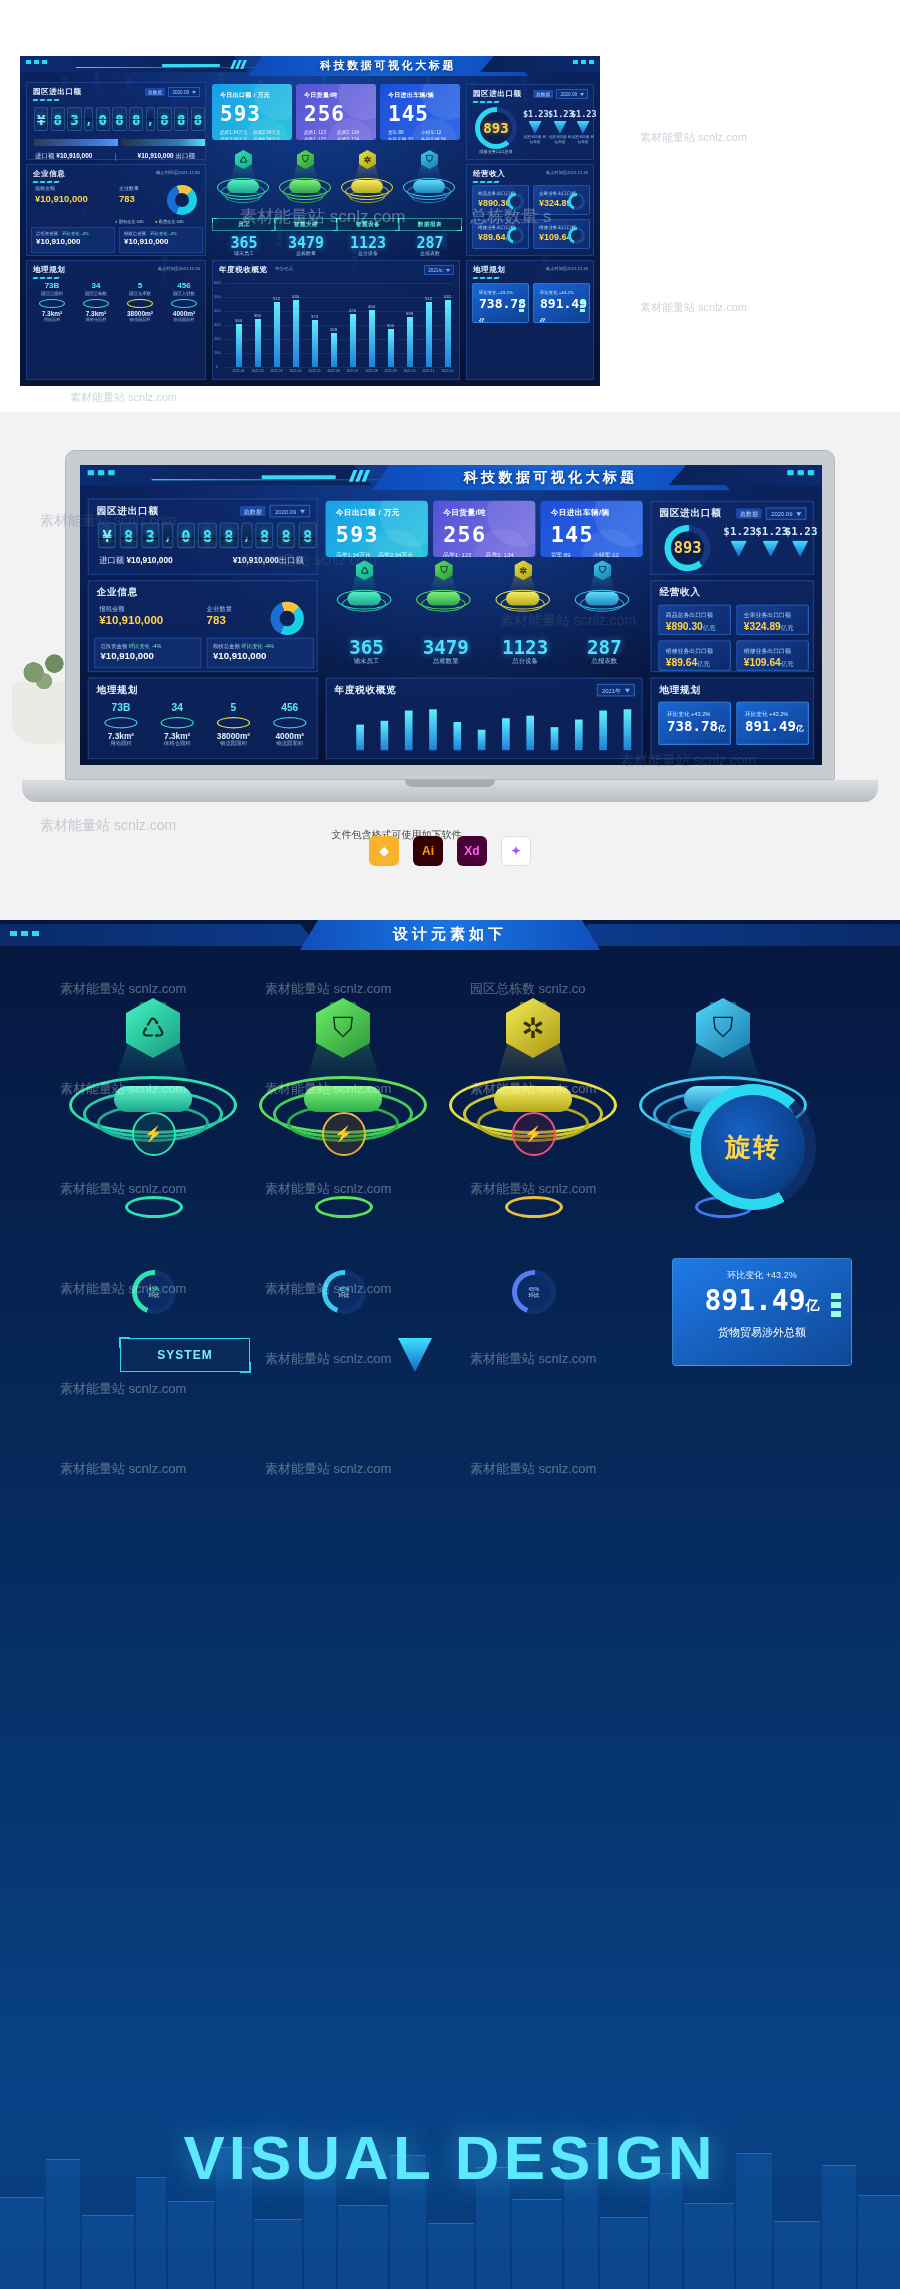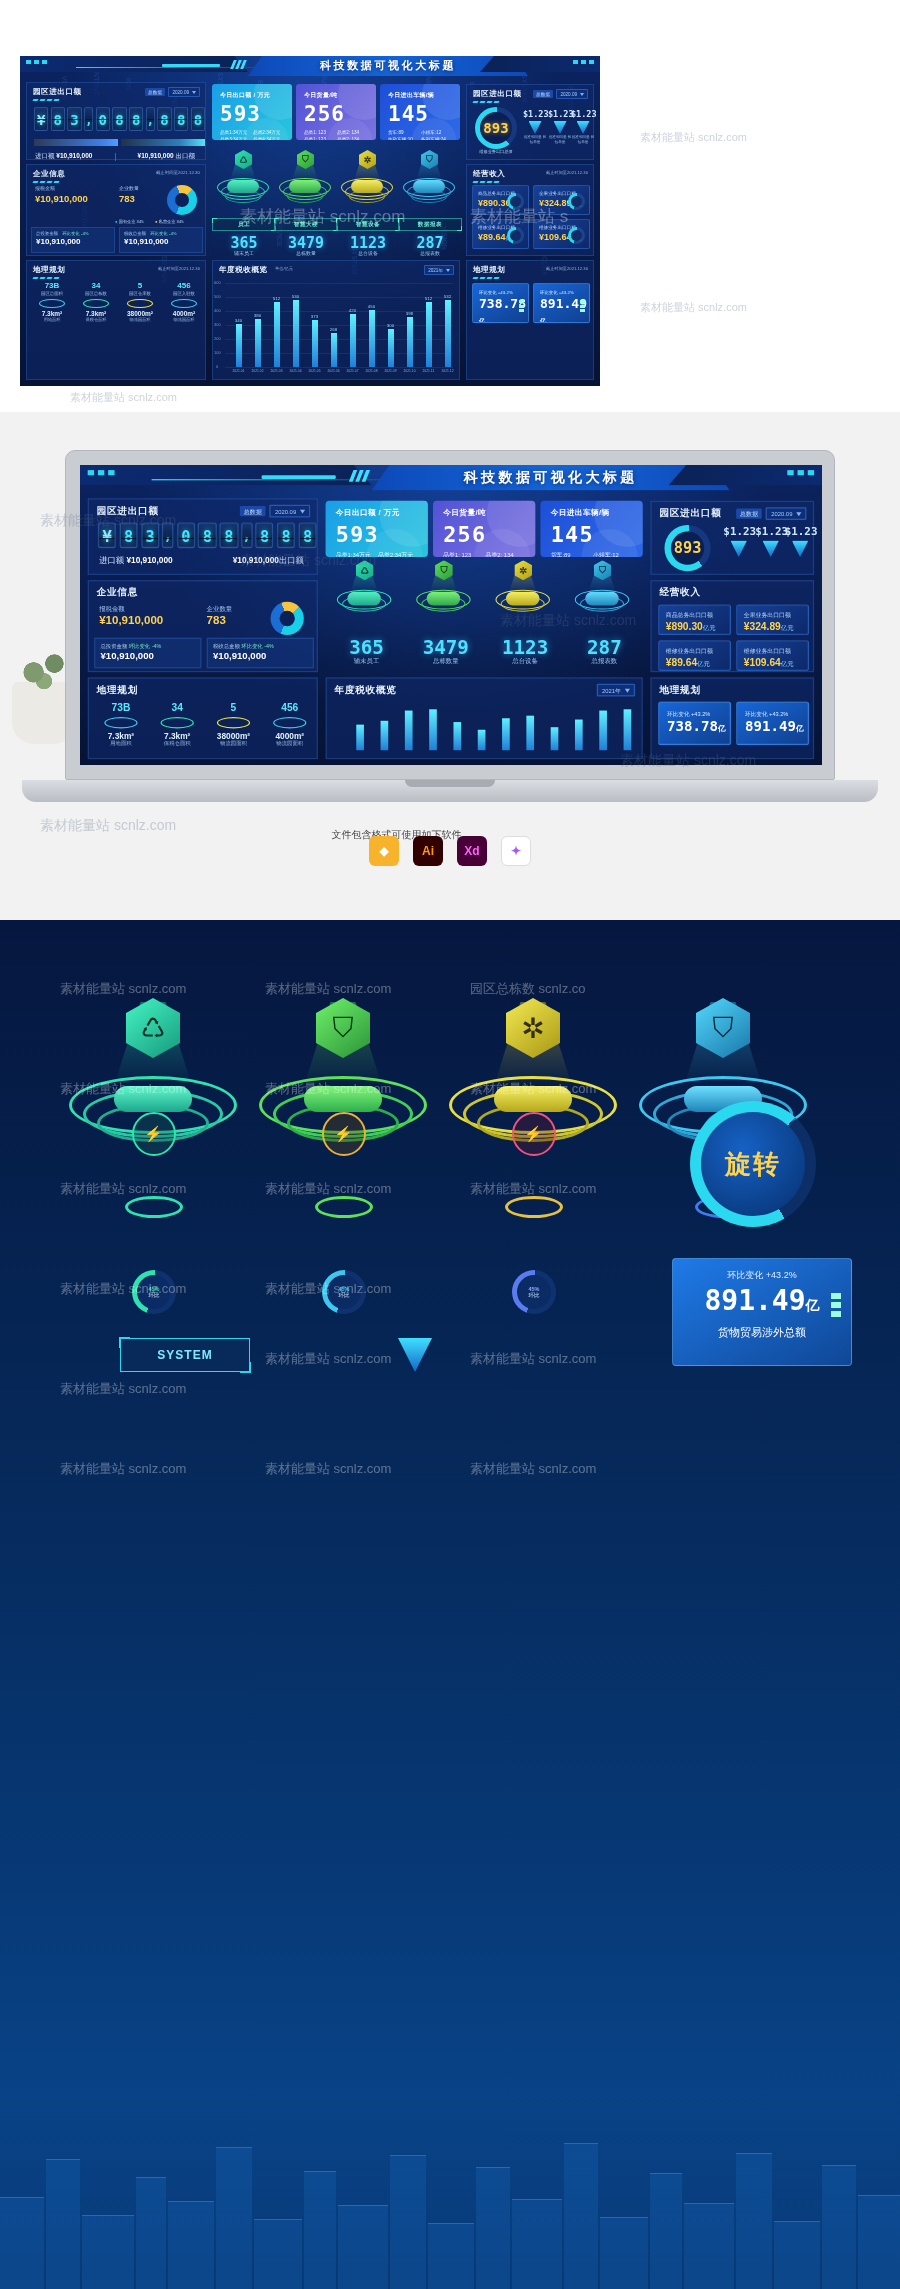--- a/index.html
+++ b/index.html
@@ -826,21 +826,21 @@
             <i></i>
             <i></i>
           </div>
 
       </div>
     </div>
   </div>
 
   <div class="wm dk" style="left:70px;top:390px;">素材能量站  scnlz.com</div>
   <div class="wm" style="left:240px;top:205px;font-size:17px;">素材能量站 scnlz.com</div>
-  <div class="wm" style="left:470px;top:205px;font-size:17px;">素材能量站 s</div>
+  <div class="wm" style="left:470px;top:205px;font-size:17px;">总栋数量 s</div>
   <div class="wm dk" style="left:640px;top:130px;">素材能量站  scnlz.com</div>
   <div class="wm dk" style="left:640px;top:300px;">素材能量站  scnlz.com</div>
 </div>
 
 <div class="sec2">
   <div class="plant"></div>
   <div class="leaf"></div>
 
   <div class="lap-screen-outer">
     <div class="lap-screen">
@@ -1142,20 +1142,31 @@
   </div>
 
   <div class="wm dk" style="left:40px;top:100px;font-size:14px;">素材能量站  scnlz.com</div>
   <div class="wm dk" style="left:240px;top:140px;font-size:14px;">素材能量站 scnlz.com</div>
   <div class="wm dk" style="left:500px;top:200px;font-size:14px;">素材能量站 scnlz.com</div>
   <div class="wm dk" style="left:40px;top:405px;font-size:14px;">素材能量站  scnlz.com</div>
   <div class="wm dk" style="left:620px;top:340px;font-size:14px;">素材能量站  scnlz.com</div>
 </div>
 
 <div class="sec3">
+  <div class="sec3-hdr">
+    <div class="s3-left"></div>
+    <div class="s3-right"></div>
+    <div class="s3-center"></div>
+    <div class="s3-dots">
+        <i></i>
+        <i></i>
+        <i></i>
+      </div>
+    <div class="s3-title">设计元素如下</div>
+  </div>
 
   <div class="big-ped" style="left:68px;top:82px;">
     <div class="bp-beam" style="background:linear-gradient(180deg,rgba(47,227,176,.4),rgba(47,227,176,0));"></div>
     <div class="bp-hex" style="background:linear-gradient(140deg,#44f5c2,#169a7e);color:#04302a;">♺</div>
     <div class="bp-rings">
       <i style="width:168px;height:58px;top:0;border-color:#2fe3b0;"></i>
       <i style="width:140px;height:48px;top:14px;border-color:#29c9a6;"></i>
       <i style="width:112px;height:38px;top:28px;border-color:#1fae92;"></i>
     </div>
     <div class="bp-cap" style="background:linear-gradient(180deg,#63f7cd,#1aa88c);"></div>
@@ -1227,21 +1238,21 @@
         <span class="mr-l">环比</span>
       </div>
   </div>
   <div class="mini-ring" style="left:702px;top:350px;background:conic-gradient(from 200deg,#e8c040 0 45%,rgba(20,60,130,.6) 45% 100%);">
     <div class="mr-in">
         <span class="mr-p" style="color:#e8c040;">45%</span>
         <span class="mr-l">环比</span>
       </div>
   </div>
 
-  <div class="rotate-ring" style="left:690px;top:181px;">
+  <div class="rotate-ring" style="left:690px;top:164px;">
     <div class="rr-in">旋转</div>
   </div>
 
   <div class="kpi-card" style="left:672px;top:338px;">
     <div class="kl">环比变化 +43.2%</div>
     <div class="kv"><span>891.49</span><span style="font-size:14px;">亿</span></div>
     <div class="kbars">
         <i></i>
         <i></i>
         <i></i>
@@ -1269,20 +1280,21 @@
     <i style="left:512px;width:50px;height:90px;"></i>
     <i style="left:564px;width:34px;height:146px;"></i>
     <i style="left:600px;width:48px;height:72px;"></i>
     <i style="left:650px;width:32px;height:116px;"></i>
     <i style="left:684px;width:50px;height:86px;"></i>
     <i style="left:736px;width:36px;height:136px;"></i>
     <i style="left:774px;width:46px;height:68px;"></i>
     <i style="left:822px;width:34px;height:124px;"></i>
     <i style="left:858px;width:42px;height:94px;"></i>
   </div>
+  <div class="vd-title">VISUAL DESIGN</div>
 
   <div class="wm" style="left:60px;top:60px;font-size:13px;">素材能量站  scnlz.com</div>
   <div class="wm" style="left:265px;top:60px;font-size:13px;">素材能量站  scnlz.com</div>
   <div class="wm" style="left:470px;top:60px;font-size:13px;">园区总栋数  scnlz.co</div>
   <div class="wm" style="left:60px;top:160px;font-size:13px;">素材能量站  scnlz.com</div>
   <div class="wm" style="left:265px;top:160px;font-size:13px;">素材能量站  scnlz.com</div>
   <div class="wm" style="left:470px;top:160px;font-size:13px;">素材能量站  scnlz.com</div>
   <div class="wm" style="left:60px;top:260px;font-size:13px;">素材能量站  scnlz.com</div>
   <div class="wm" style="left:265px;top:260px;font-size:13px;">素材能量站  scnlz.com</div>
   <div class="wm" style="left:470px;top:260px;font-size:13px;">素材能量站  scnlz.com</div>

